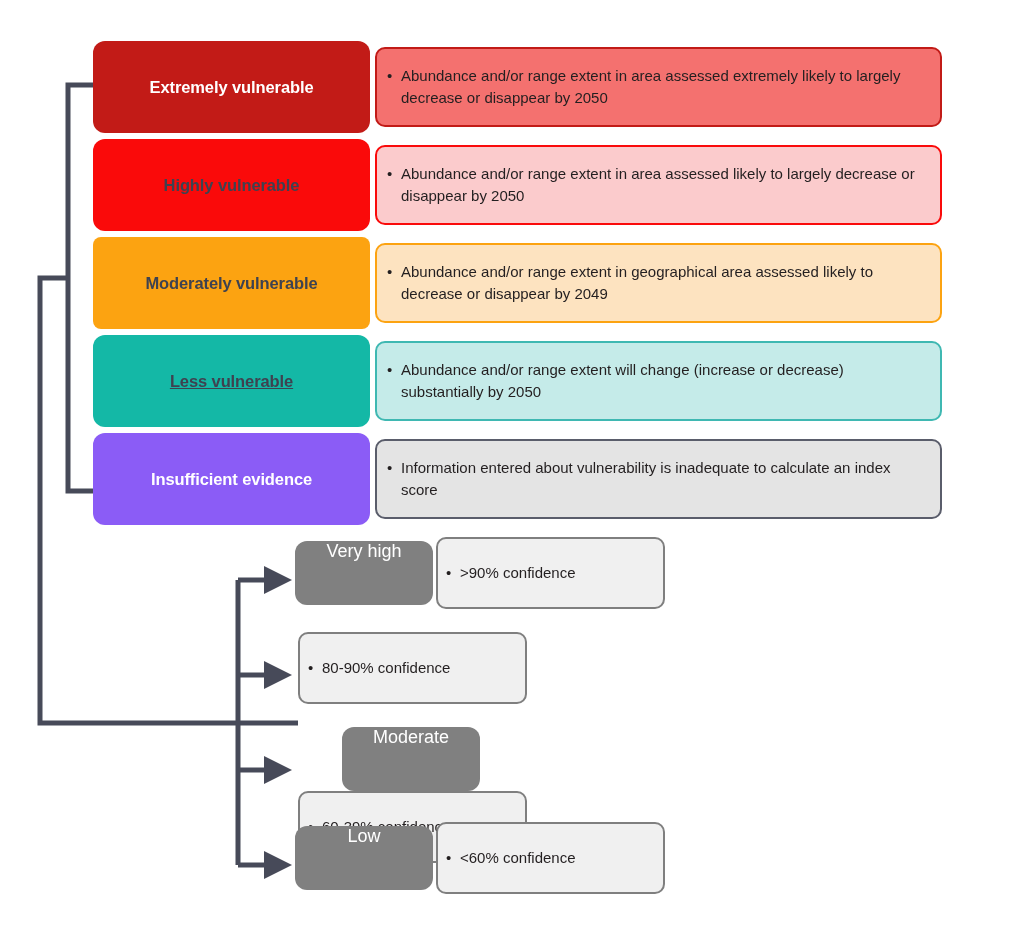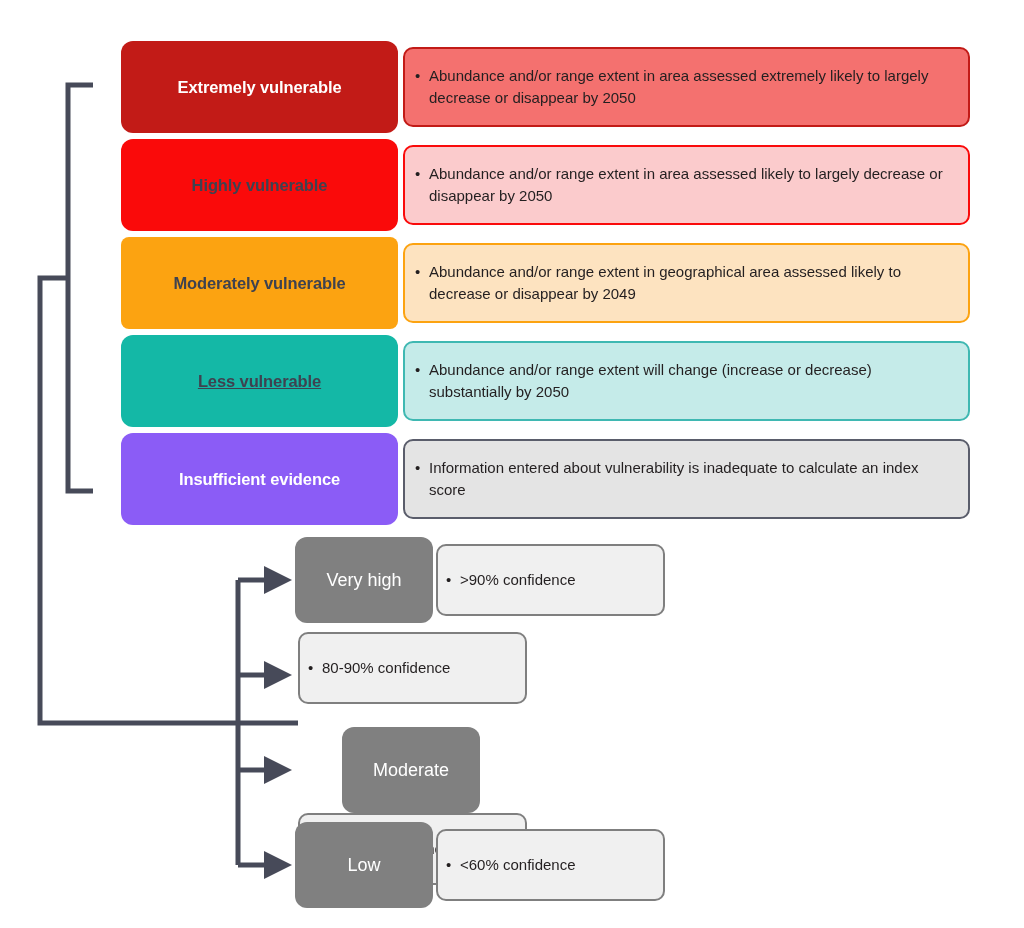--- a/index.html
+++ b/index.html
@@ -34,21 +34,20 @@
     height: 92px;
     border-radius: 12px;
     display: flex;
     align-items: center;
     justify-content: center;
     text-align: center;
     font-size: 16.5px;
     font-weight: bold;
     letter-spacing: -0.1px;
     flex: 0 0 auto;
-    margin-left: 28px;
   }
   .vdesc {
     width: 567px;
     height: 80px;
     margin-left: 5px;
     border-radius: 10px;
     border-style: solid;
     border-width: 2px;
     display: flex;
     align-items: center;
@@ -72,26 +71,25 @@
   .bullet-text { flex: 1 1 auto; }
 
   
   .crow {
     position: absolute;
     display: flex;
     align-items: center;
   }
   .clabel {
     width: 138px;
-    height: 86px;
+    height: 64px;
     border-radius: 12px;
     background: #808080;
     color: #ffffff;
     display: flex;
-    align-items: center;
     justify-content: center;
     font-size: 18px;
     flex: 0 0 auto;
   }
   .cdesc {
     width: 229px;
     height: 72px;
     margin-left: 3px;
     border-radius: 10px;
     background: #f0f0f0;

